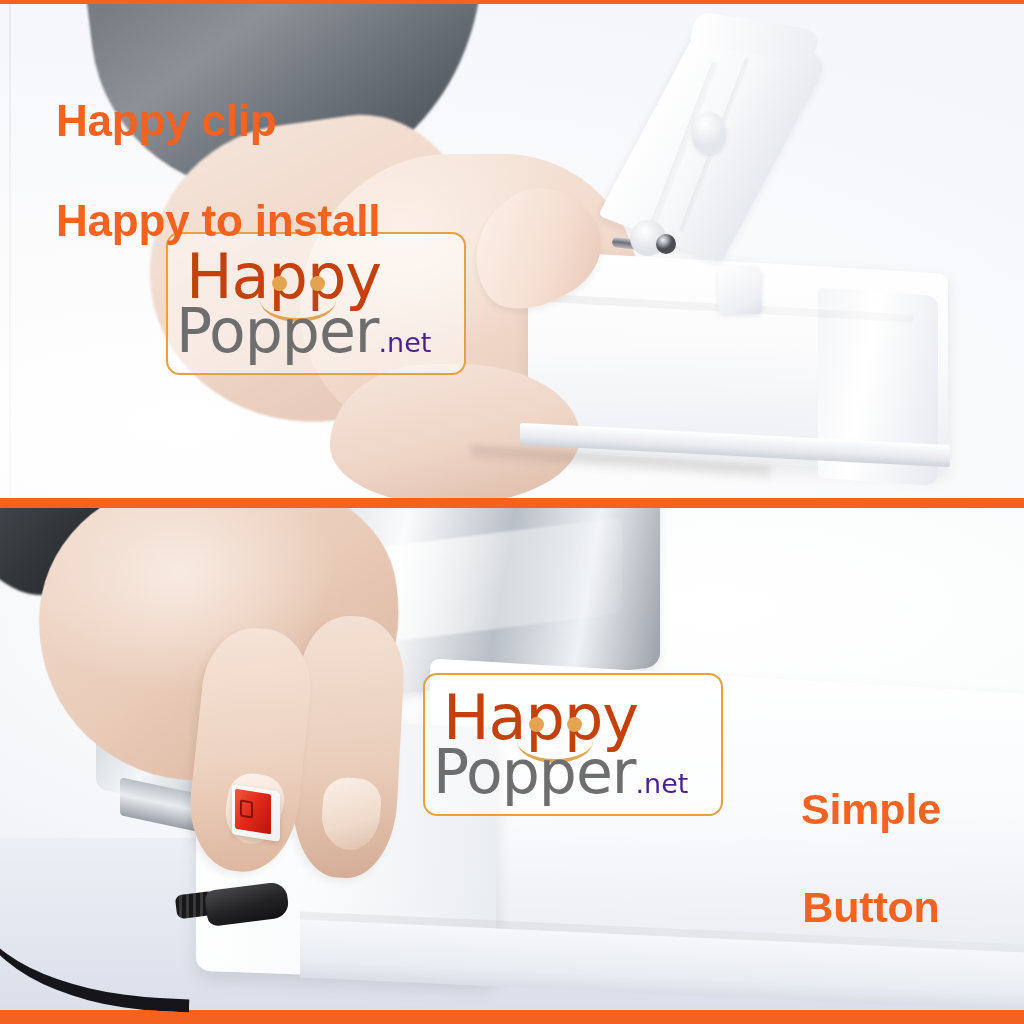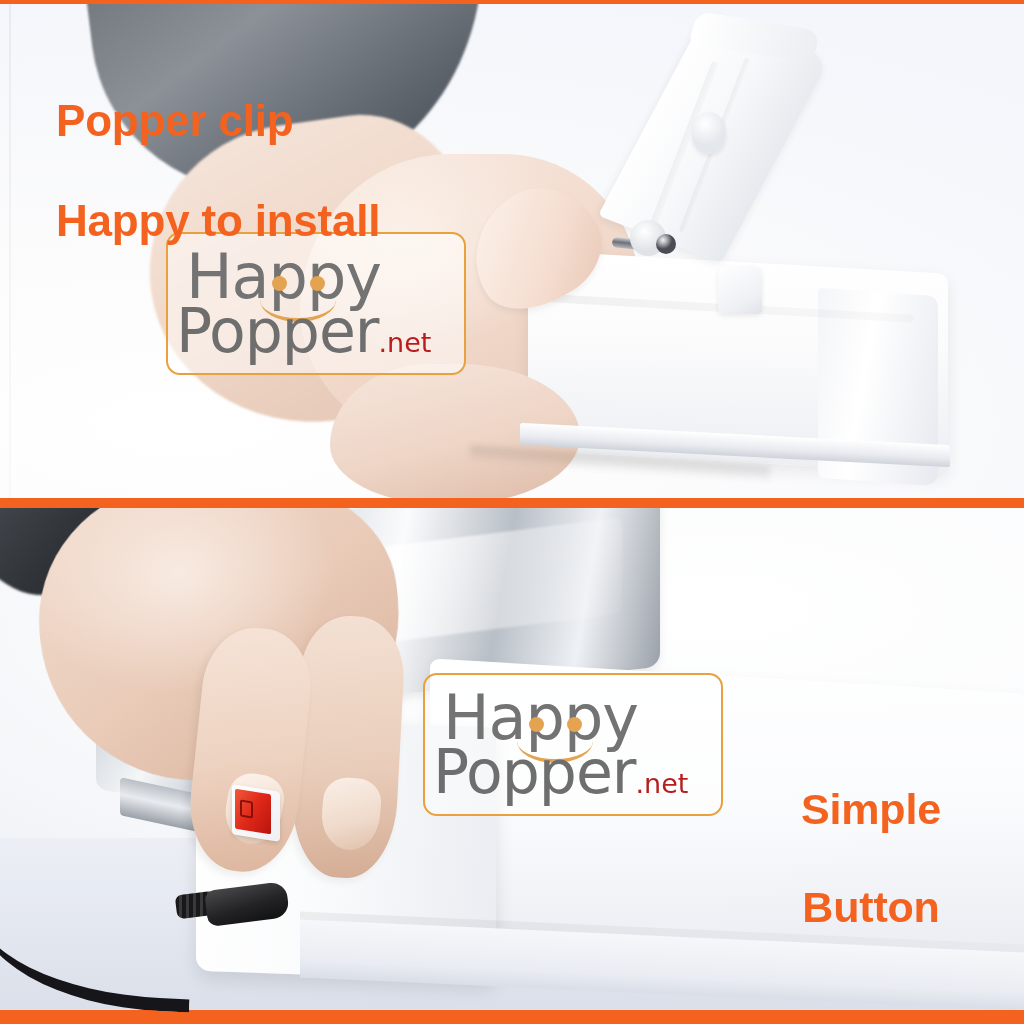--- a/index.html
+++ b/index.html
@@ -490,37 +490,37 @@
     position: relative;
     width: 100%;
     height: 100%;
   }
   .wm-line-1 {
     position: absolute;
     left: 18px;
     top: 6px;
     font-size: 62px;
     font-weight: normal;
-    color: #737373;
+    color: #c2410c;
     letter-spacing: -1px;
     font-family: "DejaVu Sans", sans-serif;
   }
   .wm-line-2 {
     position: absolute;
     left: 8px;
     top: 62px;
     font-size: 60px;
     font-weight: normal;
     color: #6e6e6e;
     letter-spacing: -1px;
     font-family: "DejaVu Sans", sans-serif;
   }
   .wm-tld {
     font-size: 27px;
-    color: #b91c1c;
+    color: #4c1d95;
     letter-spacing: 0;
   }
   
   .wm-eye {
     position: absolute;
     width: 15px; height: 15px;
     background: #e3a351;
     border-radius: 50%;
   }
   .wm-eye.left  { left: 104px; top: 42px; }
@@ -602,21 +602,21 @@
       <div id="power-switch-glyph"></div>
     </div>
   </div>
   <div id="cord-bottom"></div>
   <div id="plug-strain"></div>
   <div id="plug-bottom"></div>
 
   <div id="panel-divider"></div>
 
   <div class="caption" id="caption-top-left">
-    <span class="caption-line">Popper clip</span>
+    <span class="caption-line">Happy clip</span>
     <span class="caption-line">Happy to install</span>
   </div>
 
   <div class="caption" id="caption-bottom-right">
     <span class="caption-line">Simple</span>
     <span class="caption-line">Button</span>
   </div>
 
   <div class="watermark" id="watermark-top">
     <div class="wm-inner">

